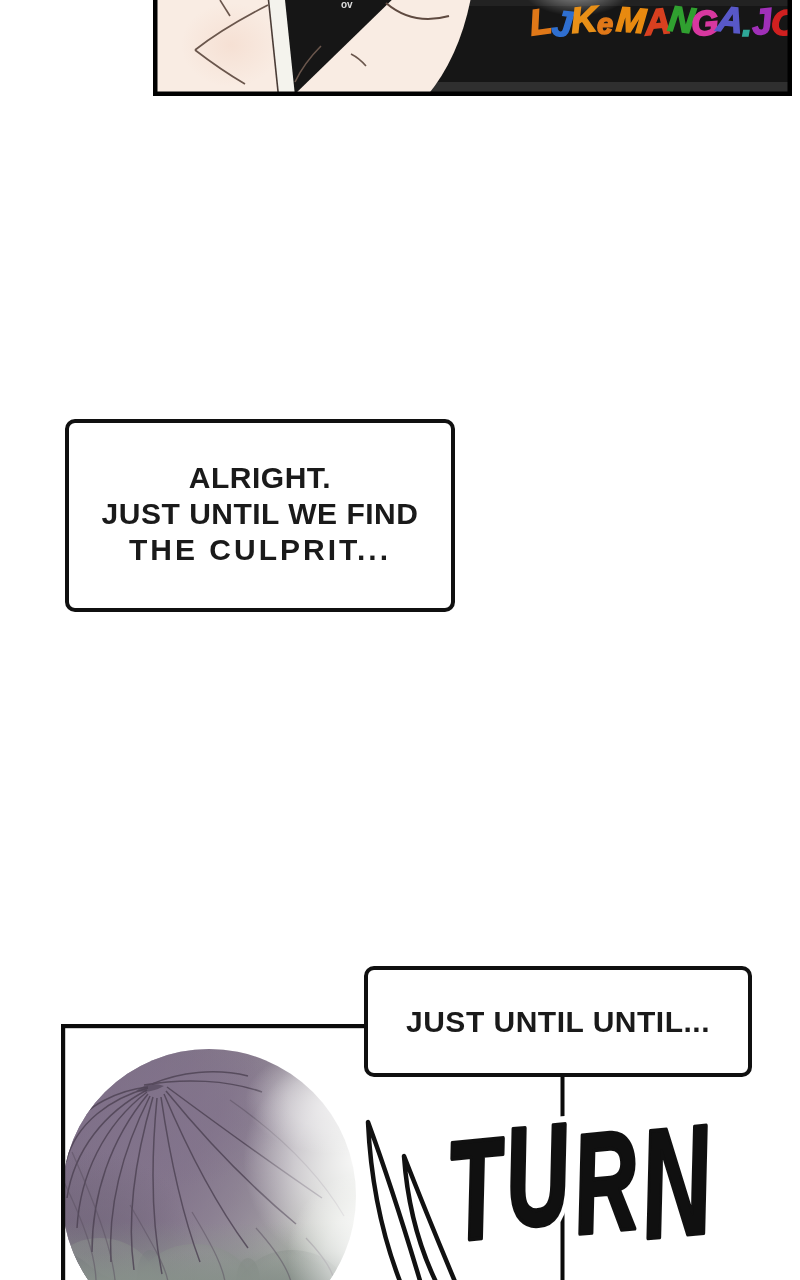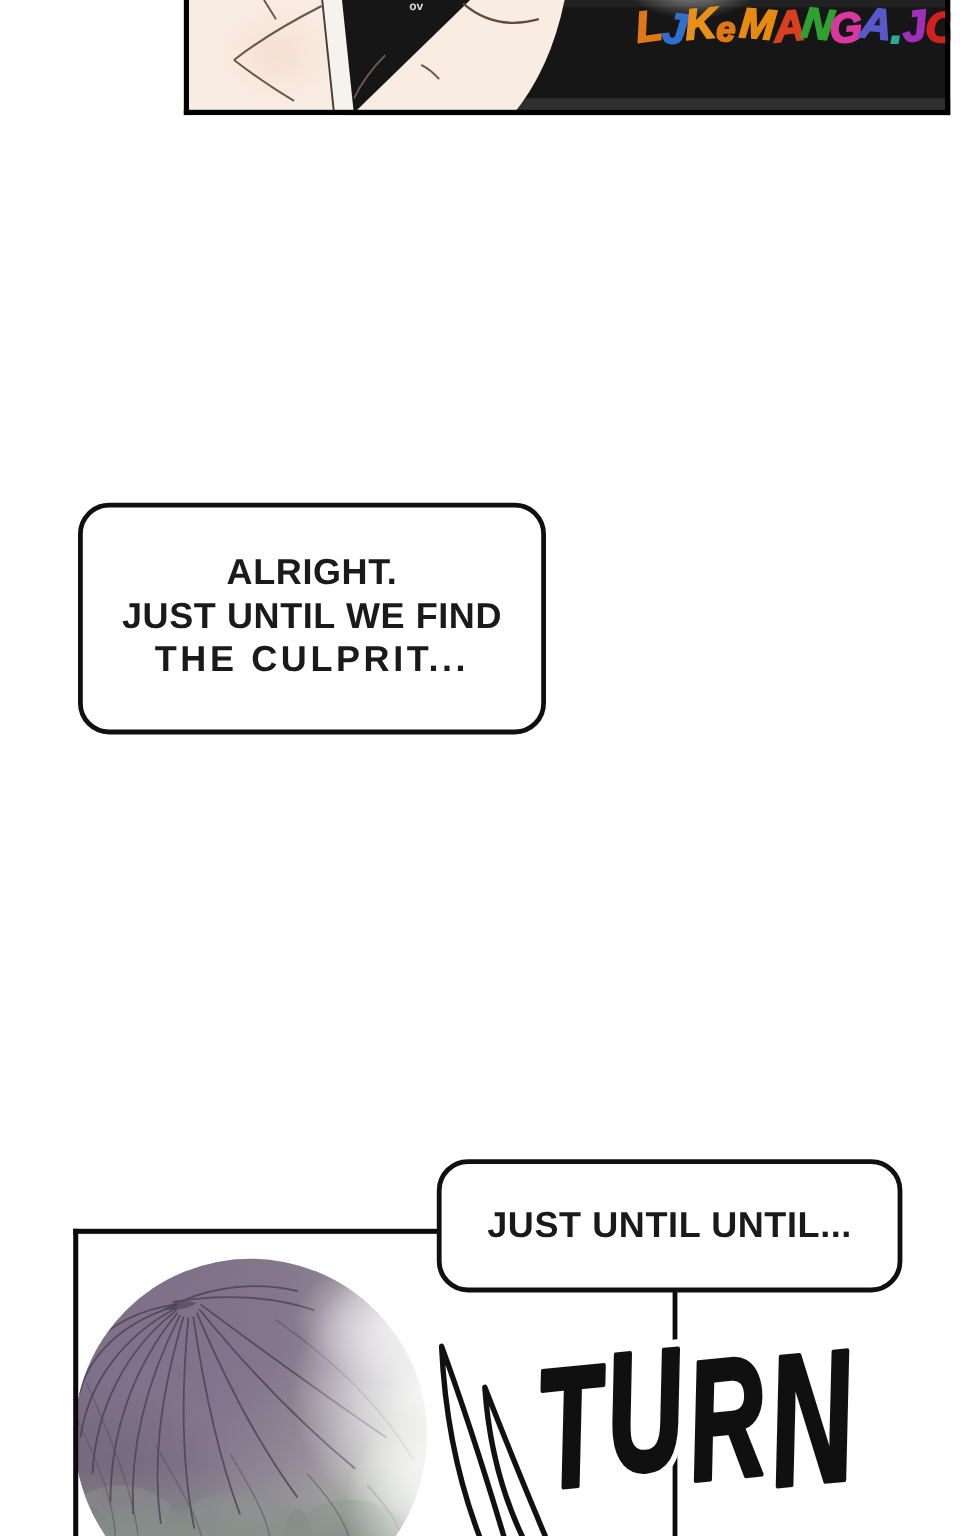--- a/index.html
+++ b/index.html
@@ -1,18 +1,18 @@
 <!DOCTYPE html>
 <html><head>
 <meta charset="utf-8">
 <style>
   html,body{margin:0;padding:0;background:#ffffff;}
   #page{position:relative;width:800px;height:1280px;overflow:hidden;background:#ffffff;
         font-family:"Liberation Sans", sans-serif;}
-  .bubble{position:absolute;background:#ffffff;border:4px solid #101010;border-radius:26px;
+  .bubble{position:absolute;background:#ffffff;border:4px solid #101010;border-radius:10px;
           display:flex;align-items:center;justify-content:center;text-align:center;
           font-weight:bold;color:#1a1a1a;z-index:5;}
 </style>
 </head>
 <body>
 <div id="page">
 
   <svg style="position:absolute;left:153px;top:0;z-index:2" width="639" height="96" viewBox="0 0 639 96">
     <defs>
       <radialGradient id="glow" cx="50%" cy="50%" r="50%">

